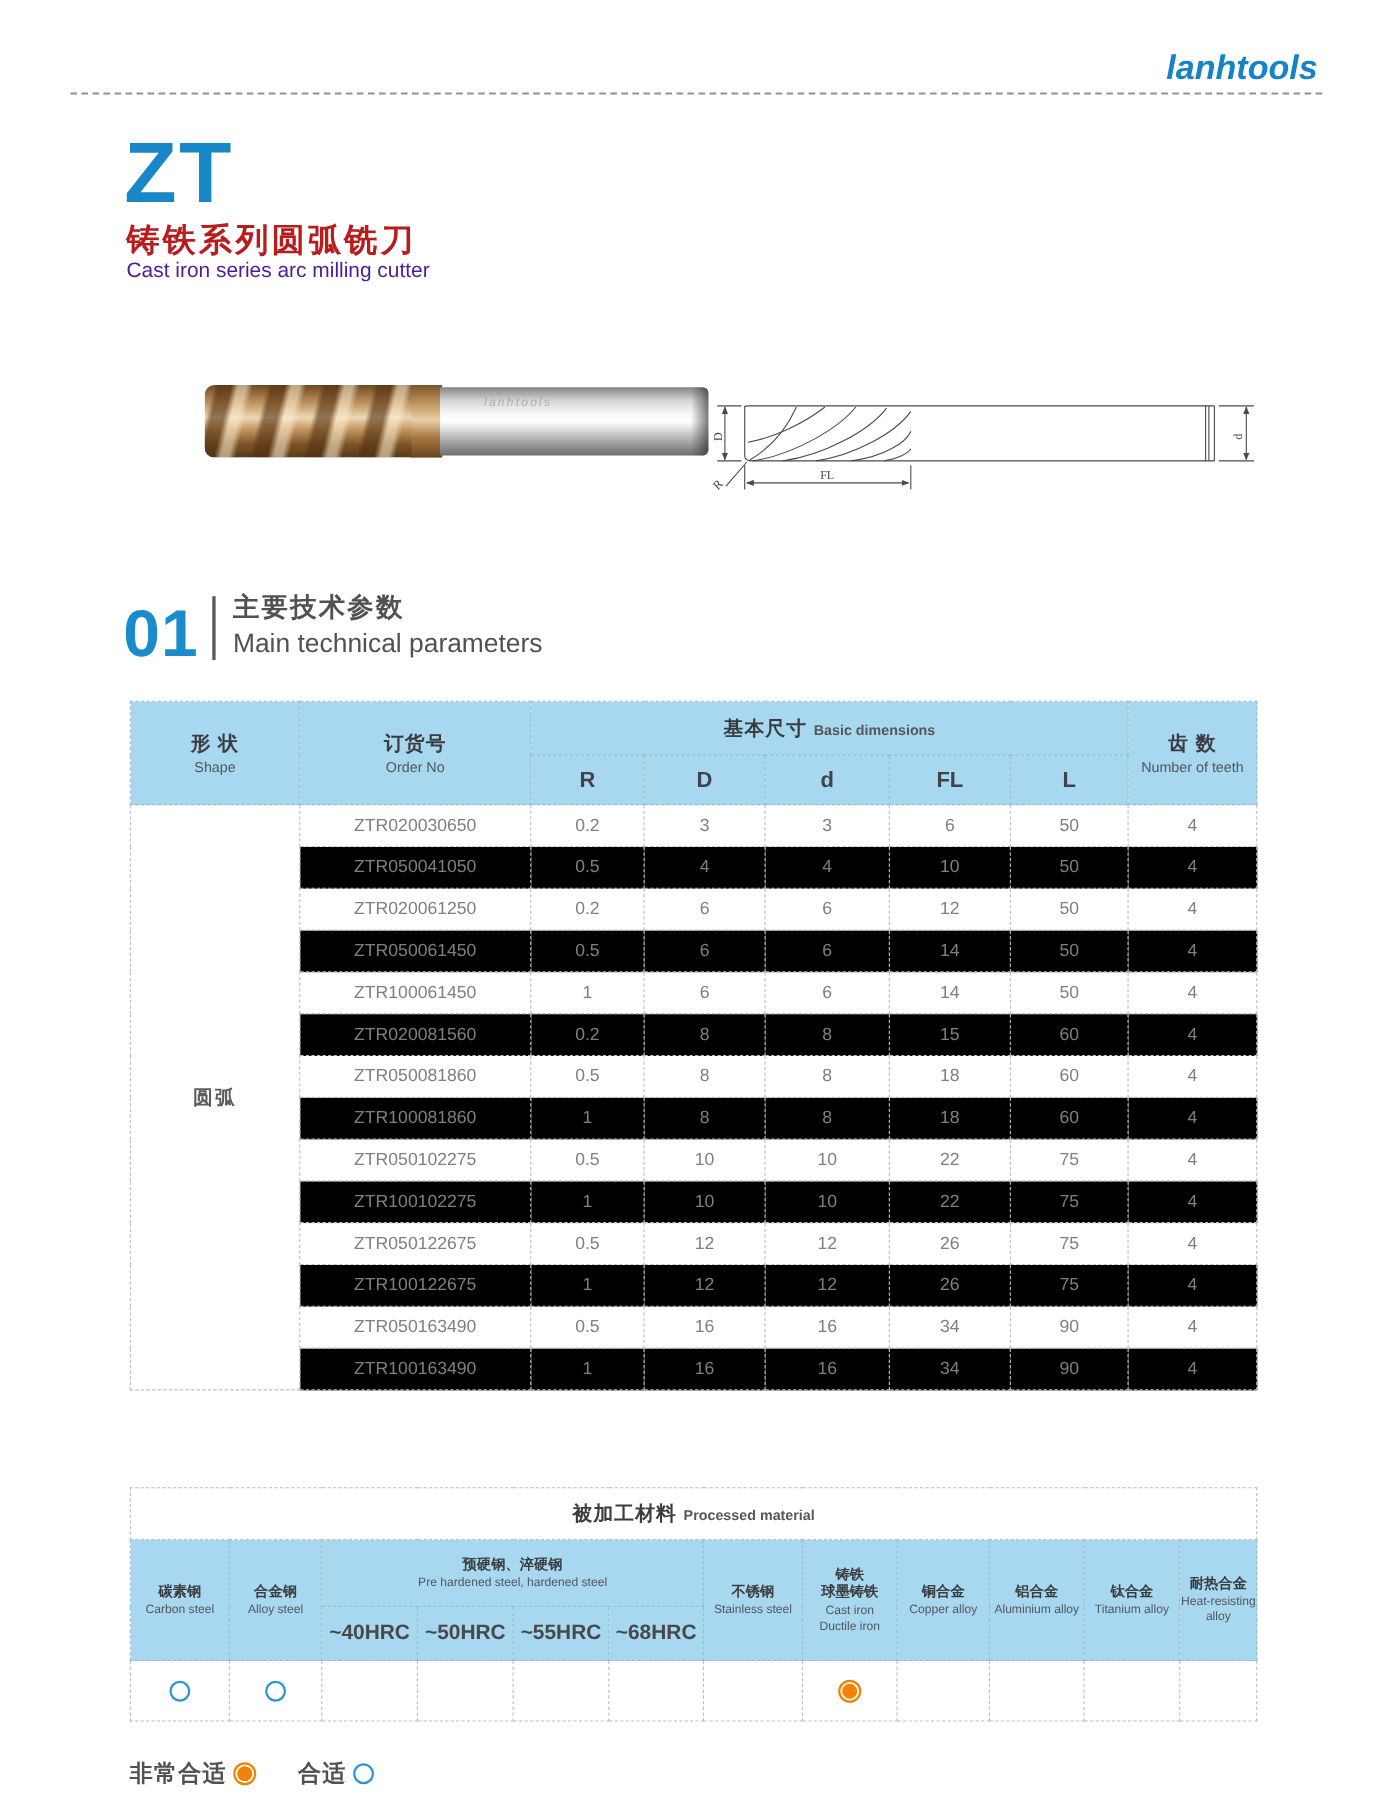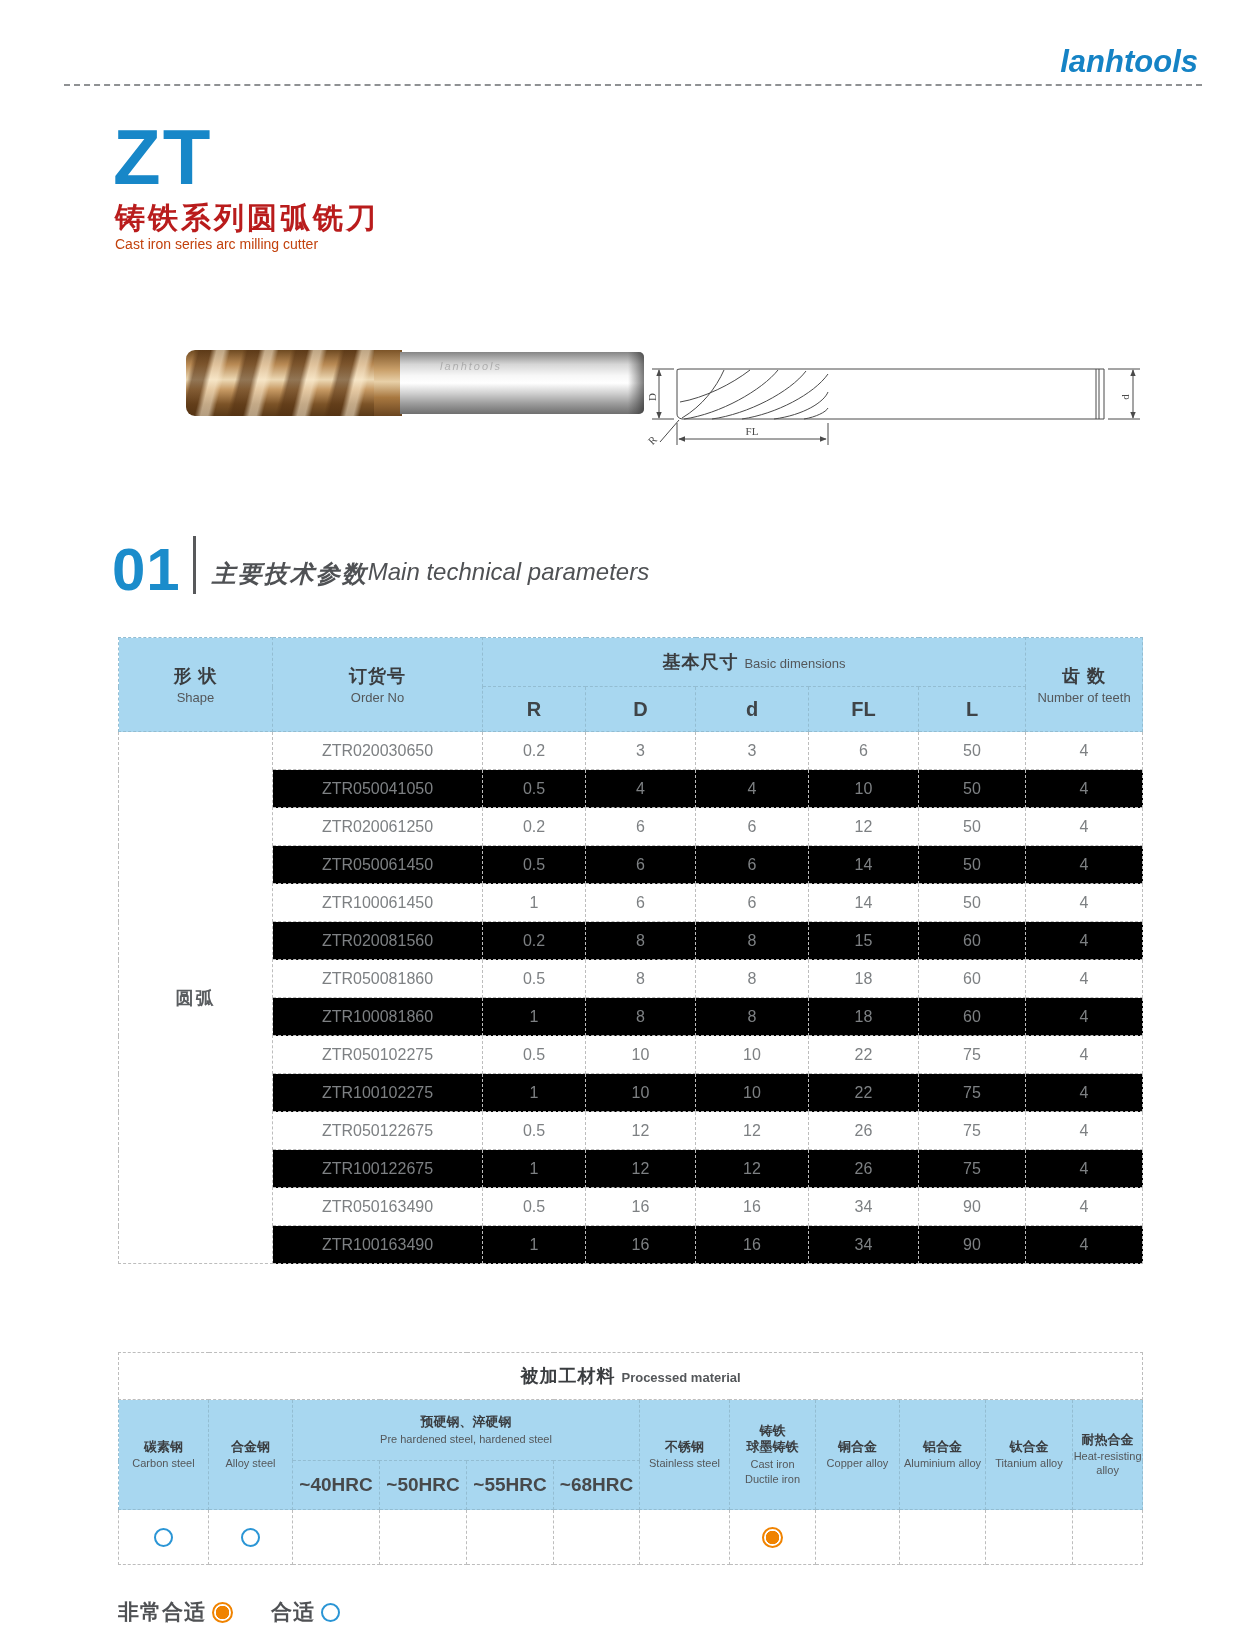--- a/index.html
+++ b/index.html
@@ -7,21 +7,21 @@
         font-family:"Liberation Sans","DejaVu Sans",sans-serif;}
 
   
   .logo{position:absolute;top:44px;right:62px;font-size:31px;font-weight:700;font-style:italic;
         color:#1583c5;letter-spacing:0px;}
   .top-rule{position:absolute;left:64px;right:58px;top:84px;border-top:2px dashed #8f9193;}
 
   
   .series{position:absolute;left:113px;top:118px;font-size:78px;line-height:1;font-weight:700;color:#1787c8;letter-spacing:2px;}
   .name-zh{position:absolute;left:115px;top:198px;font-size:30px;font-weight:700;color:#b91c1c;letter-spacing:3px;}
-  .name-en{position:absolute;left:115px;top:236px;font-size:14px;color:#c2410c;}
+  .name-en{position:absolute;left:115px;top:236px;font-size:19px;color:#4c1d95;}
 
   
   .photo{position:absolute;left:186px;top:350px;width:458px;height:66px;}
   .photo-flutes{position:absolute;left:0;top:0;width:190px;height:100%;border-radius:9px 0 0 9px;
     background:
       repeating-linear-gradient(104deg, rgba(86,50,18,0) 0 8px, rgba(80,46,16,.58) 13px 24px, rgba(255,240,214,.55) 30px 37px, rgba(86,50,18,0) 43px 47px),
       linear-gradient(180deg,#6e4a22 0%,#b98a54 22%,#ecd8b4 45%,#c79a64 60%,#7c5327 82%,#5a3a18 100%);}
   .photo-collar{position:absolute;left:188px;top:0;width:28px;height:100%;
     background:linear-gradient(180deg,#7c5428 0%,#caa06a 30%,#e8d0a8 48%,#a87840 72%,#6a4520 100%);}
   .photo-shank{position:absolute;left:214px;right:0;top:2px;bottom:2px;border-radius:0 5px 5px 0;
@@ -32,38 +32,38 @@
 
   
   .drawing{position:absolute;left:646px;top:340px;width:502px;height:112px;}
   .drawing svg{display:block;}
   .dim-text{font-size:11px;fill:#4a4a4a;font-family:"Liberation Serif","DejaVu Serif",serif;}
 
   
   .section-head{position:absolute;display:flex;align-items:flex-end;}
   .sec-num{font-size:60px;line-height:.82;font-weight:700;color:#1b8ccb;letter-spacing:1px;}
   .sec-bar{width:3px;height:58px;background:#58595b;margin:0 16px 0 12px;}
-  .sec-titles{display:flex;flex-direction:row;justify-content:flex-end;font-style:italic;}
+  .sec-titles{display:flex;flex-direction:column;justify-content:flex-end;}
   .sec-zh{font-size:24px;font-weight:700;color:#4f5154;letter-spacing:2px;margin-bottom:4px;}
   .sec-en{font-size:24px;color:#4f5154;}
 
   
   table{border-collapse:collapse;table-layout:fixed;}
   th,td{padding:0;text-align:center;vertical-align:middle;}
 
   
   .params-table{position:absolute;left:118px;top:637px;width:1024px;}
   .params-table th,.params-table td{border:1px dashed #bdbdbd;}
   .params-table thead th{background:#a8d7f0;border-color:#93bdd2;}
   .params-table thead tr:nth-child(1) th{height:48px;}
   .params-table thead tr:nth-child(2) th{height:44px;}
   .hdr-zh{display:block;font-size:18px;font-weight:700;color:#3a3d40;letter-spacing:1px;}
   .hdr-en{display:block;font-size:13px;font-weight:400;color:#54575a;margin-top:2px;text-align:center;}
   .dims-zh{font-size:18px;font-weight:700;color:#3a3d40;letter-spacing:1px;}
-  .dims-en{font-size:13px;font-weight:400;color:#54575a;margin-left:6px;}
+  .dims-en{font-size:13px;font-weight:700;color:#54575a;margin-left:6px;}
   .dim-col{font-size:20px;font-weight:600;color:#3f4448;}
   .params-table tbody td{height:37px;font-size:16px;color:#7d8083;background:#fff;}
   .params-table tbody tr.alt td{background:#000000;}
   .params-table tbody td.shape-cell{background:#fff;font-size:18px;font-weight:700;color:#5a5d60;letter-spacing:2px;}
 
   
   .materials-table{position:absolute;left:118px;top:1352px;width:1024px;}
   .materials-table th,.materials-table td{border:1px dashed #bdbdbd;}
   .mt-title th{height:46px;background:#fff;}
   .mt-title .zh{font-size:18px;font-weight:700;color:#3a3d40;letter-spacing:1px;}

